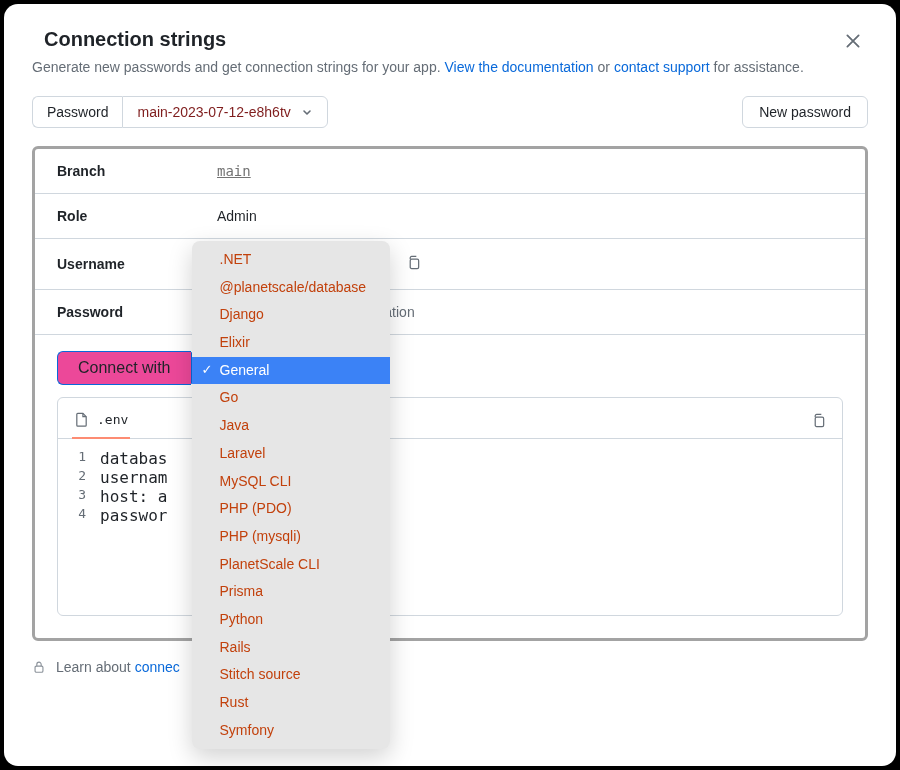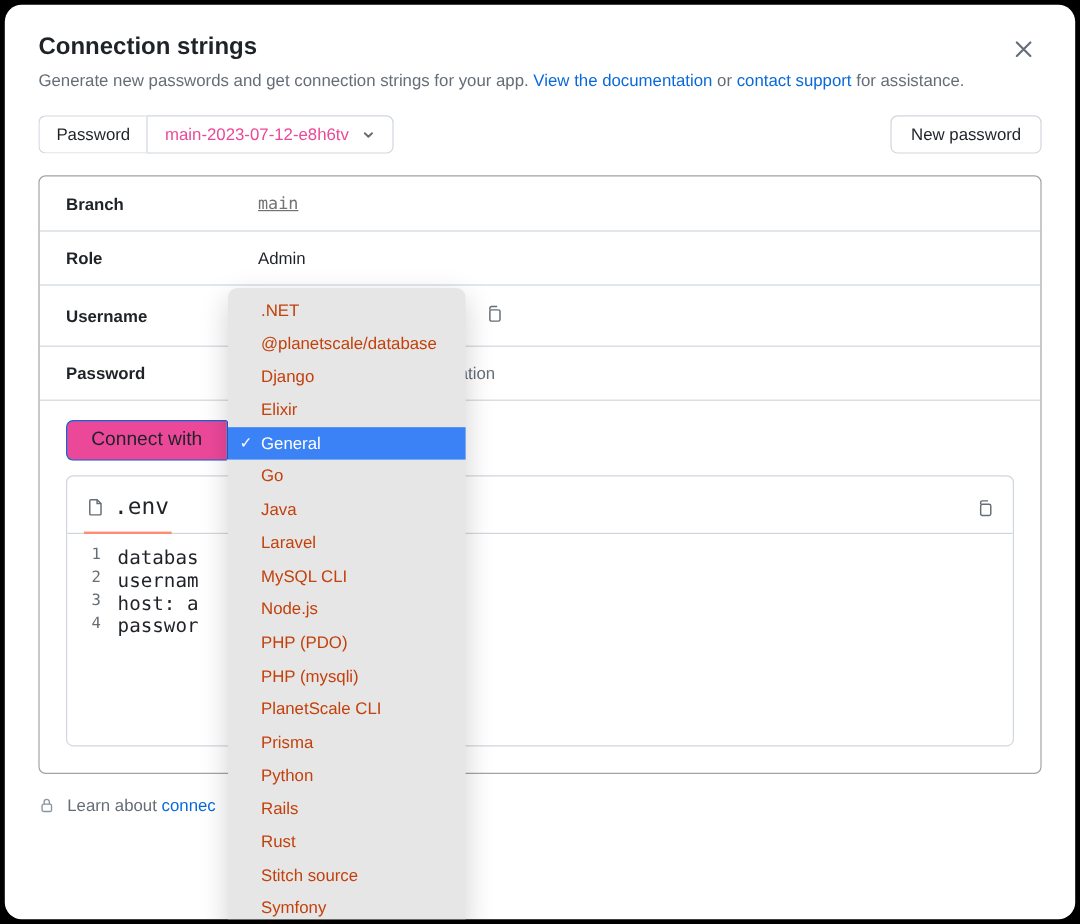--- a/index.html
+++ b/index.html
@@ -11,51 +11,51 @@
     font-size: 14px; color: #1f2328;
   }
   .window {
     position: absolute; inset: 4px;
     background: #fff;
     border-radius: 14px;
     overflow: hidden;
   }
   .inner { padding: 24px 28px 24px 28px; }
   .header-row { display:flex; align-items:flex-start; justify-content:space-between; }
-  h1 { margin:0 0 6px 0; font-size: 20px; font-weight: 600; }
+  h1 { margin:0 0 6px 12px; font-size: 20px; font-weight: 600; }
   .subtitle { color:#656d76; line-height:1.5; margin:0 0 18px 0; }
   a.link { color:#0969da; text-decoration:none; }
   .close-btn { background:none; border:none; padding:6px; cursor:pointer; color:#656d76; margin-top:-2px; }
   .close-btn svg { display:block; }
 
   .toolbar { display:flex; align-items:center; justify-content:space-between; margin-bottom:18px; }
   .seg { display:flex; }
   .seg-left {
     border:1px solid #d0d7de; border-right:none;
     border-radius:6px 0 0 6px;
     padding:7px 14px; font-size:14px; font-weight:500;
     background:#fff; color:#1f2328;
   }
   .seg-right {
     border:1px solid #d0d7de;
     border-radius:0 6px 6px 0;
     padding:7px 14px 7px 14px; font-size:14px;
-    background:#fff; color:#ec4899;
+    background:#fff; color:#7f1d1d;
     display:flex; align-items:center; gap:10px;
     cursor:pointer;
   }
   .chevron { color:#656d76; }
   .btn {
     border:1px solid #d0d7de; border-radius:6px;
     background:#fff; padding:7px 16px; font-size:14px; font-weight:500;
     cursor:pointer; color:#1f2328;margin-left:28px;
   }
 
   .card {
-    border:1px solid #a3a3a3; border-radius:6px;
+    border:3px solid #a3a3a3; border-radius:6px;
     margin-bottom:14px; overflow:visible;
     position:relative;
   }
   .row {
     display:grid; grid-template-columns: 160px 1fr; align-items:center;
     padding:14px 22px;
     border-bottom:1px solid #d0d7de;
   }
   .row.last-info { border-bottom:1px solid #d0d7de; }
   .label { font-weight:600; }
@@ -109,21 +109,21 @@
   .code-head {
     display:flex; align-items:center; justify-content:space-between;
     padding:8px 14px 0 14px;
   }
   .file-tab {
     display:flex; align-items:center; gap:8px;
     padding:6px 2px 10px 2px;
     border-bottom:2px solid #fd8c73;
     margin-bottom:-1px;
   }
-  .file-tab .mono { font-size:19px; }
+  .file-tab .mono { font-size:13px; }
   .code-body {
     border-top:1px solid #d0d7de;
     padding:10px 0 90px 0;
   }
   .code-line { display:grid; grid-template-columns: 42px 1fr; }
   .ln { text-align:right; padding-right:14px; color:#656d76; font-family:ui-monospace,Menlo,monospace; font-size:13px; }
   .lc { font-family:ui-monospace,Menlo,monospace; font-size:16px; color:#1f2328; }
 
   .footer {
     display:flex; align-items:center; gap:10px;
@@ -201,29 +201,28 @@
             <div class="dropdown" id="dropdown">
                 <div class="dropdown-item">.NET</div>
                 <div class="dropdown-item">@planetscale/database</div>
                 <div class="dropdown-item">Django</div>
                 <div class="dropdown-item">Elixir</div>
                 <div class="dropdown-item selected">General</div>
                 <div class="dropdown-item">Go</div>
                 <div class="dropdown-item">Java</div>
                 <div class="dropdown-item">Laravel</div>
                 <div class="dropdown-item">MySQL CLI</div>
-                <div class="dropdown-item">Node.js</div>
                 <div class="dropdown-item">PHP (PDO)</div>
                 <div class="dropdown-item">PHP (mysqli)</div>
                 <div class="dropdown-item">PlanetScale CLI</div>
                 <div class="dropdown-item">Prisma</div>
                 <div class="dropdown-item">Python</div>
                 <div class="dropdown-item">Rails</div>
+                <div class="dropdown-item">Stitch source</div>
                 <div class="dropdown-item">Rust</div>
-                <div class="dropdown-item">Stitch source</div>
                 <div class="dropdown-item">Symfony</div>
               </div>
           </div>
         </div>
 
         <div class="code-card">
           <div class="code-head">
             <div class="file-tab">
               <svg width="15" height="15" viewBox="0 0 16 16" fill="none" stroke="#656d76" stroke-width="1.3">
                   <path d="M4 1.5h5.5L13 5v9a1 1 0 01-1 1H4a1 1 0 01-1-1V2.5a1 1 0 011-1z"></path>

